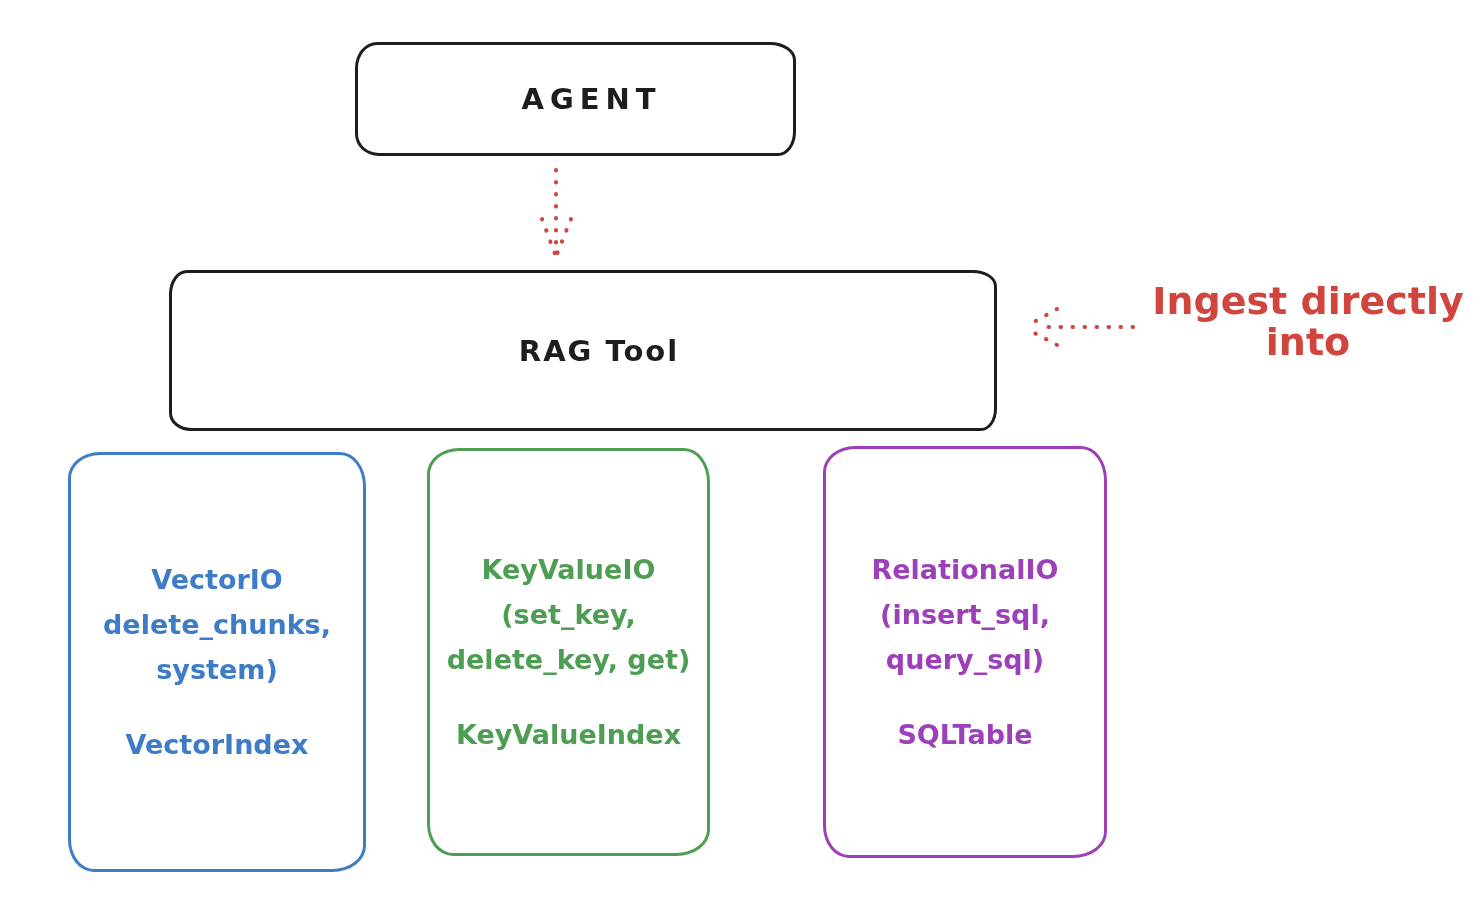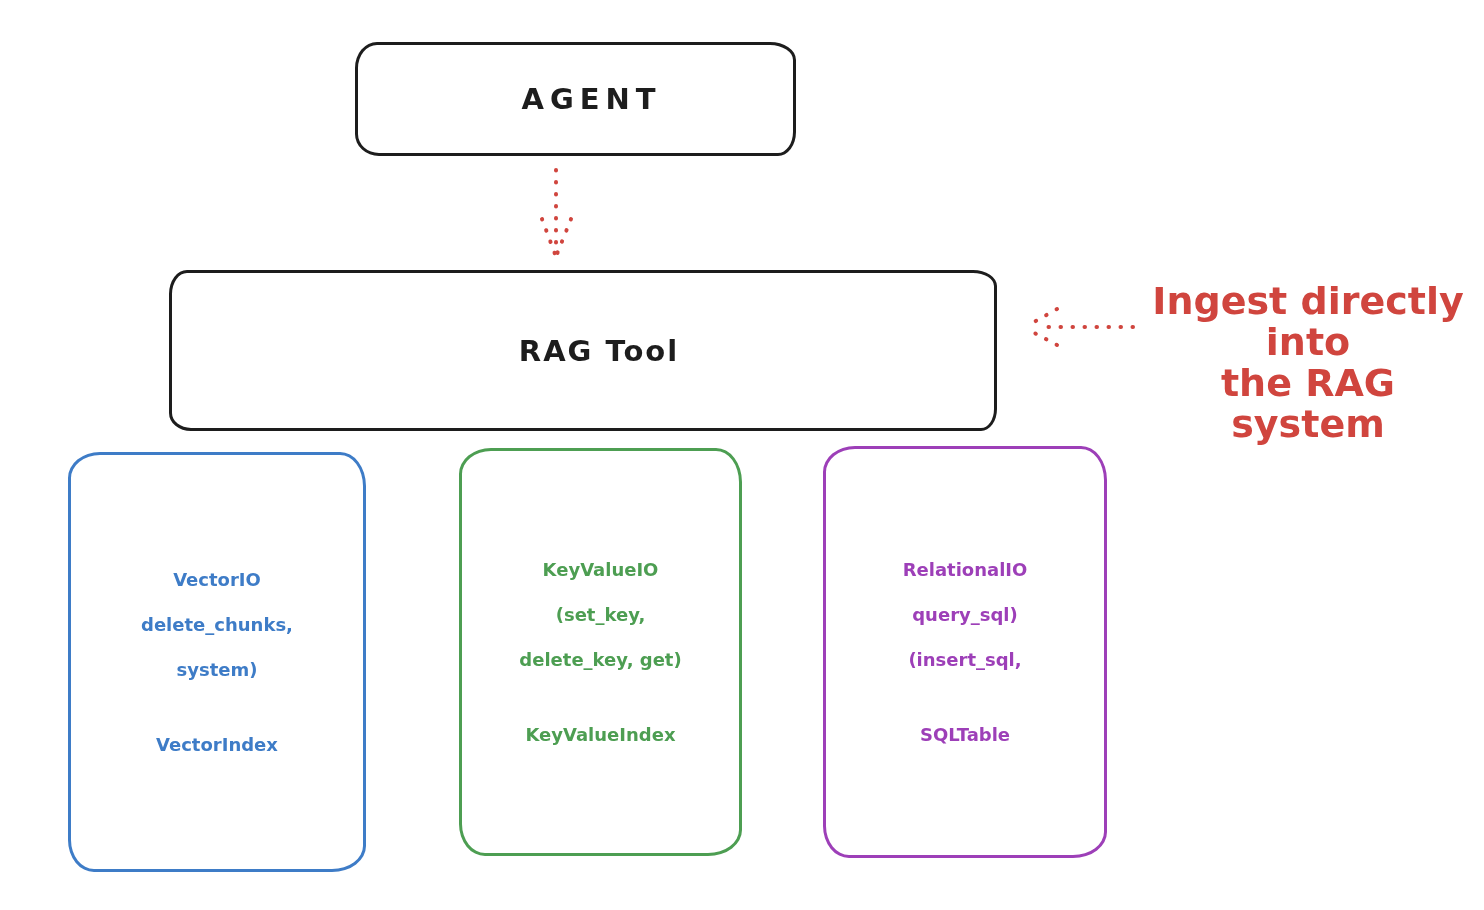--- a/index.html
+++ b/index.html
@@ -41,28 +41,28 @@
   
   .io-box {
     position: absolute;
     display: flex;
     flex-direction: column;
     align-items: center;
     justify-content: center;
     background: #ffffff;
     border-width: 3.5px;
     border-style: solid;
-    font-size: 18px;
+    font-size: 27px;
     font-weight: 700;
     line-height: 45px;
     text-align: center;
     border-radius: 32px 26px 34px 26px / 26px 34px 26px 32px;
   }
   .io-vector     { left: 68px;  top: 452px; width: 298px; height: 420px; }
-  .io-keyvalue   { left: 427px; top: 448px; width: 283px; height: 408px; margin-left: 32px; }
+  .io-keyvalue   { left: 427px; top: 448px; width: 283px; height: 408px; }
   .io-relational { left: 783px; top: 446px; width: 284px; height: 412px; }
   .io-line { display: block; }
   .index-label { display: block; margin-top: 30px; }
   
   .annotation {
     position: absolute;
     left: 1138px; top: 281px; width: 340px;
     text-align: center;
     font-size: 38px;
     font-weight: 700;
@@ -95,37 +95,36 @@
       <path d="M542 219 L555 254"></path>
       <path d="M571 219 L557 254"></path>
       <path d="M1133 327 L1041 327"></path>
       <path d="M1057 309 L1027 326"></path>
       <path d="M1057 345 L1027 329"></path>
     </g>
   </svg>
 
   <div class="annotation" style="color: rgb(208, 69, 62);">
     <span class="annotation-line">Ingest directly into</span>
-    <span class="annotation-line">the RAG system</span>
   </div>
 
   <div class="io-box io-vector" style="border-color: rgb(62, 124, 199); color: rgb(62, 124, 199);">
     <span class="io-line">VectorIO</span>
     <span class="io-line">delete_chunks,</span>
     <span class="io-line">system)</span>
     <span class="index-label">VectorIndex</span>
   </div>
 
   <div class="io-box io-keyvalue" style="border-color: rgb(77, 158, 82); color: rgb(77, 158, 82);">
     <span class="io-line">KeyValueIO</span>
     <span class="io-line">(set_key,</span>
     <span class="io-line">delete_key, get)</span>
     <span class="index-label">KeyValueIndex</span>
   </div>
 
   <div class="io-box io-relational" style="border-color: rgb(157, 63, 184); color: rgb(157, 63, 184); margin-left: 40px;">
     <span class="io-line">RelationalIO</span>
+    <span class="io-line">(insert_sql,</span>
     <span class="io-line">query_sql)</span>
-    <span class="io-line">(insert_sql,</span>
     <span class="index-label">SQLTable</span>
   </div>
 
 </div>
 
 </body></html>

